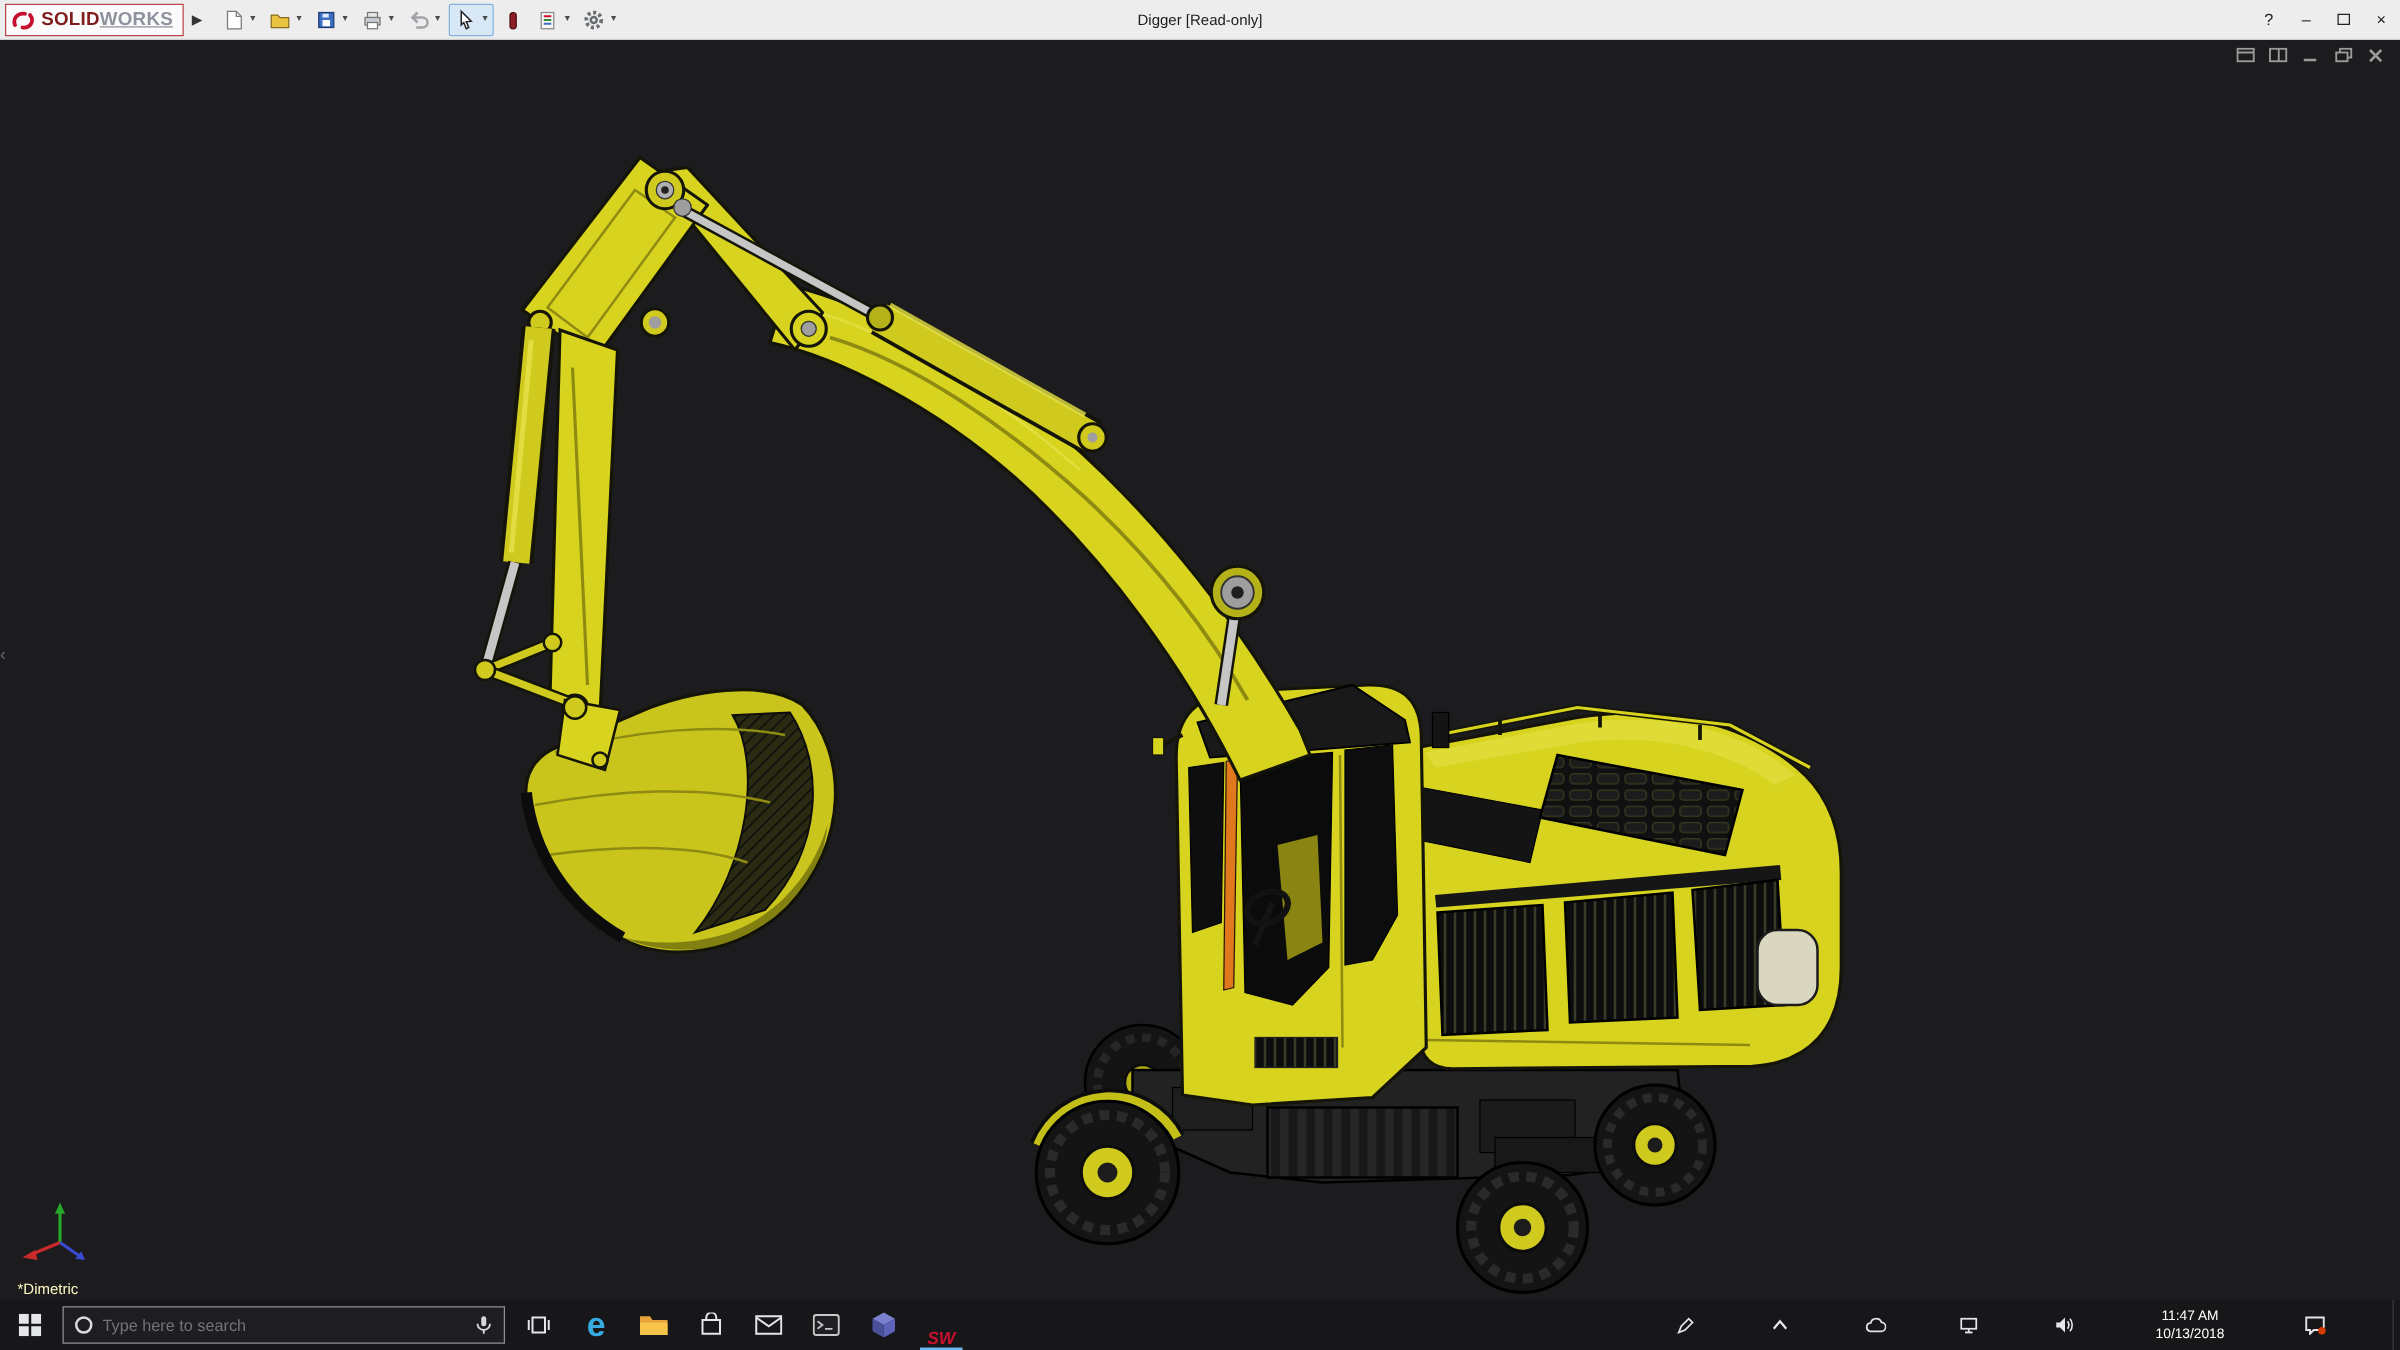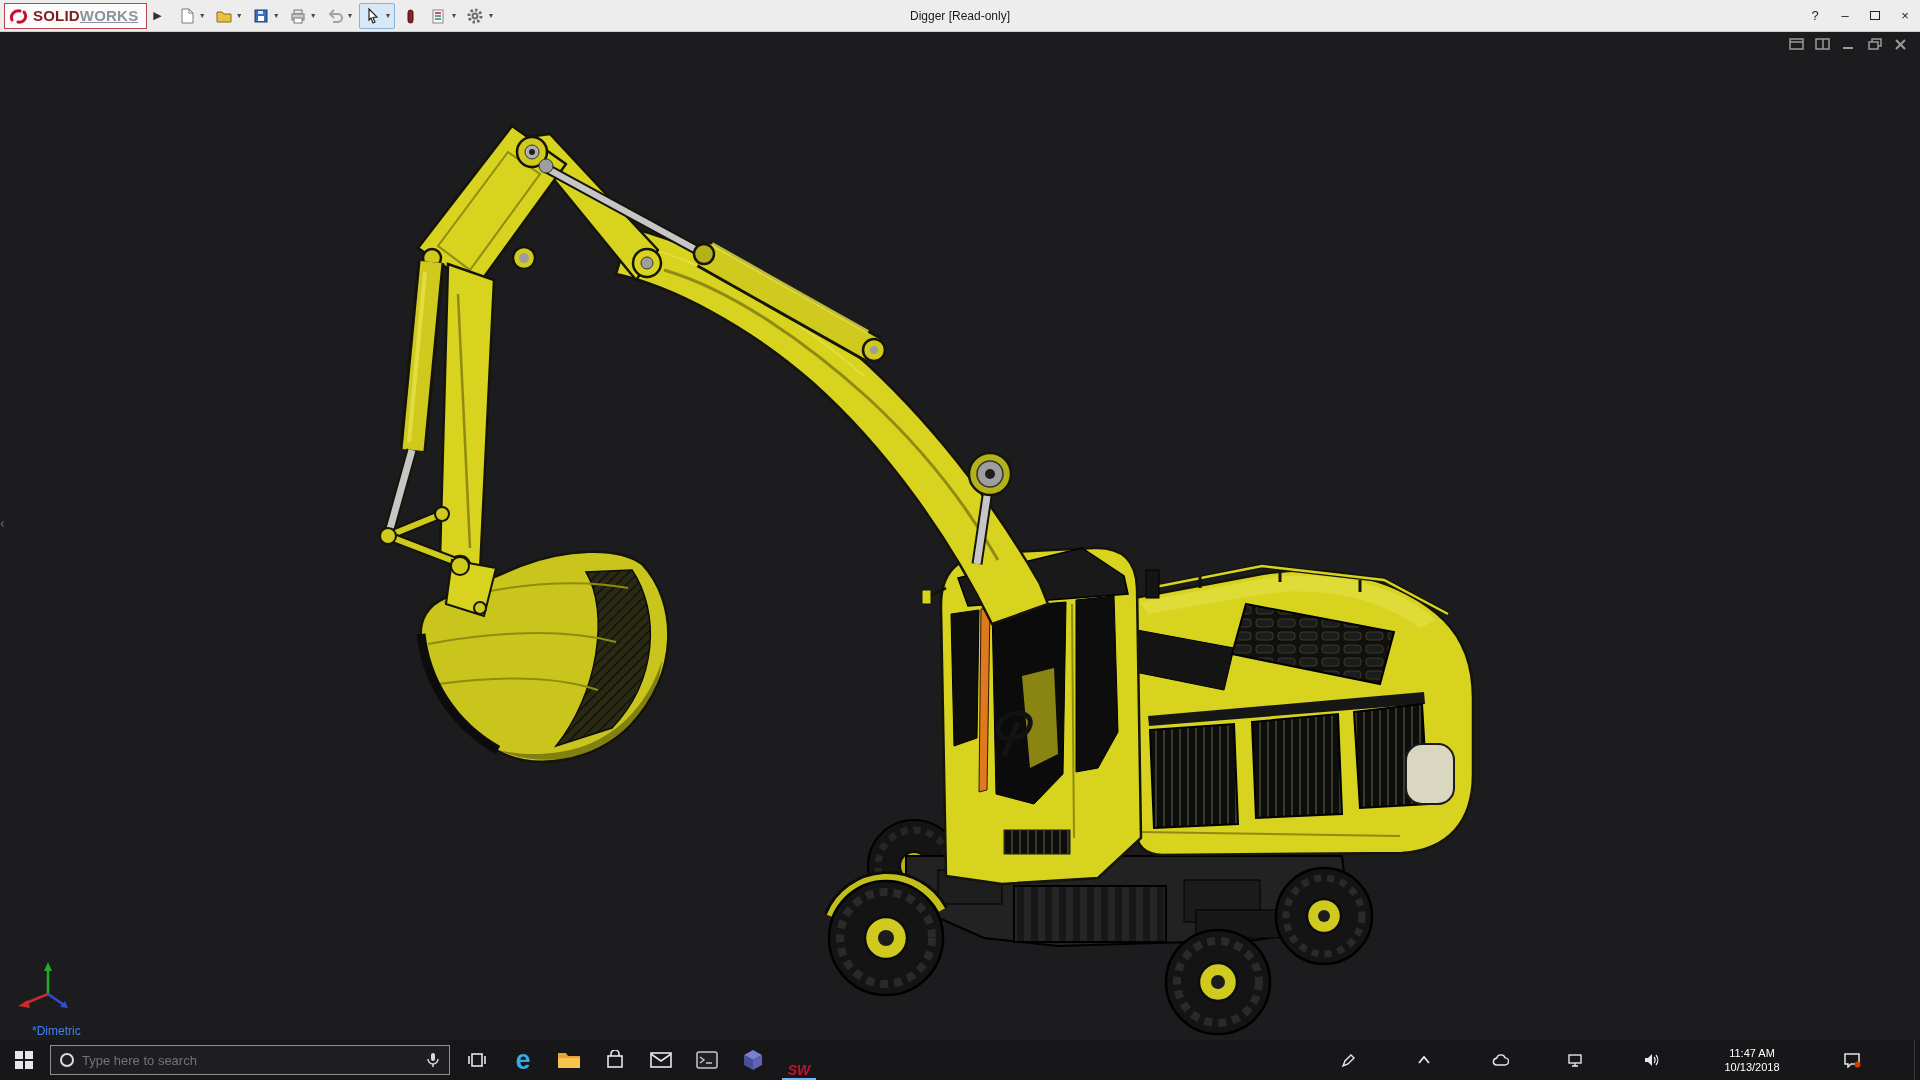--- a/index.html
+++ b/index.html
@@ -26,28 +26,28 @@
   .win-btn { width:30px; height:100%; display:flex; align-items:center; justify-content:center;
              font-size:13px; color:#222; }
   .max-glyph { width:10px; height:9px; border:1.5px solid #222; display:inline-block; }
 
   
   .viewport { position:relative; flex:1 1 auto; background:#1c1c1f; overflow:hidden; }
   .model-svg { position:absolute; inset:0; width:100%; height:100%; }
   .child-controls { position:absolute; top:5px; right:10px; display:flex; gap:8px; align-items:center; }
   .child-btn { width:18px; height:15px; display:flex; align-items:center; justify-content:center; }
   .triad { position:absolute; left:8px; bottom:22px; width:70px; height:66px; }
-  .view-label { position:absolute; left:32px; bottom:2px; font-size:12px; color:#3b82f6; }
+  .view-label { position:absolute; left:14px; bottom:2px; font-size:12px; color:#fef9c3; }
   .panel-chevron { position:absolute; left:0; top:48%; font-size:14px; color:#6c6c70; line-height:14px; }
 
   
   .taskbar { height:40px; background:#17171a; display:flex; align-items:stretch; flex:0 0 auto; color:#e8e8e8; }
   .tb-cell { width:46px; display:flex; align-items:center; justify-content:center; position:relative; }
   .start-cell { width:48px; }
-  .search-box { width:400px; margin:5px 4px 5px 2px; background:#1d1d22; border:1px solid #8f8f94;
+  .search-box { width:354px; margin:5px 4px 5px 2px; background:#1d1d22; border:1px solid #8f8f94;
                 display:flex; align-items:center; gap:8px; padding:1px 9px; }
   .search-box input { flex:1; background:transparent; border:none; outline:none; color:#c9c9c9;
                       font-size:13px; font-family:"Liberation Sans", sans-serif; }
   .cortana-ring { width:14px; height:14px; border:2px solid #dcdcdc; border-radius:50%; flex:0 0 auto; }
   .edge-e { font-size:27px; font-weight:bold; color:#35abe2; line-height:27px; }
   .sw-badge { display:flex; flex-direction:column; align-items:center; line-height:1;margin-top:28px; }
   .sw-letters { color:#c8102e; font-weight:bold; font-size:14px; font-style:italic; }
   .sw-year { color:#d8d8d8; font-size:7px; margin-top:1px; }
   .active-underline { position:absolute; left:6px; right:6px; bottom:0; height:2px; background:#6cb8f0; }
   .tray { margin-left:auto; display:flex; align-items:stretch;gap:48px; }

